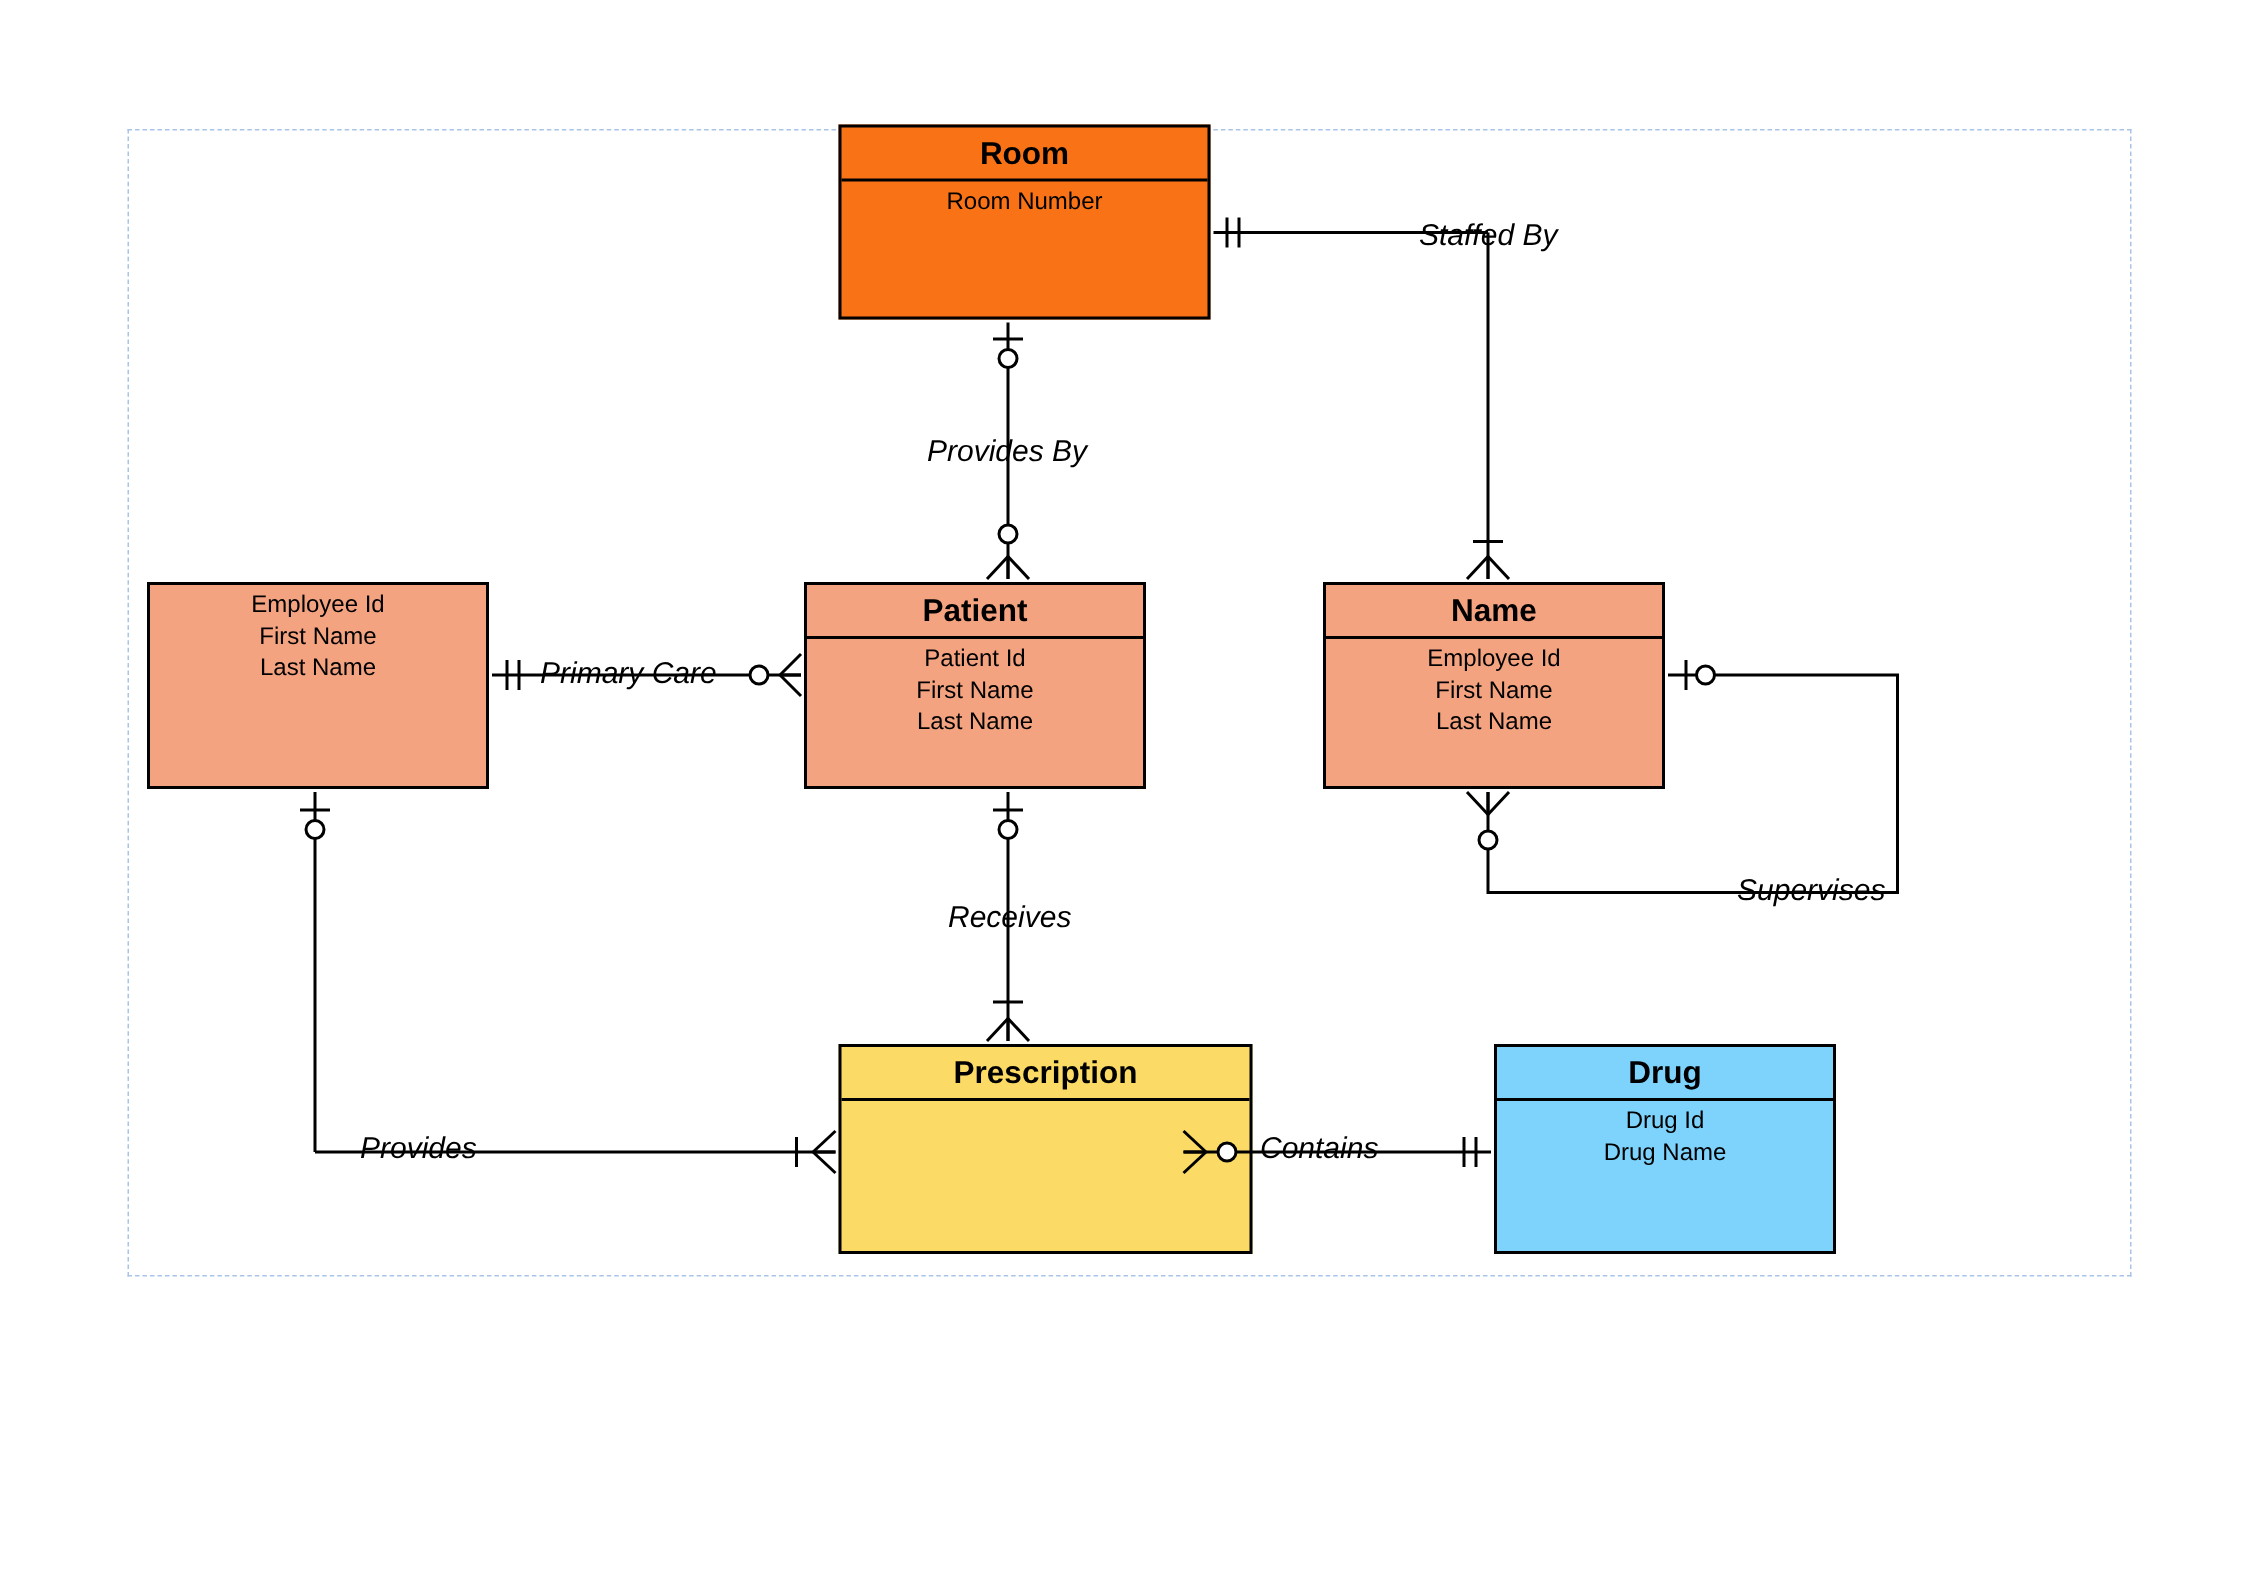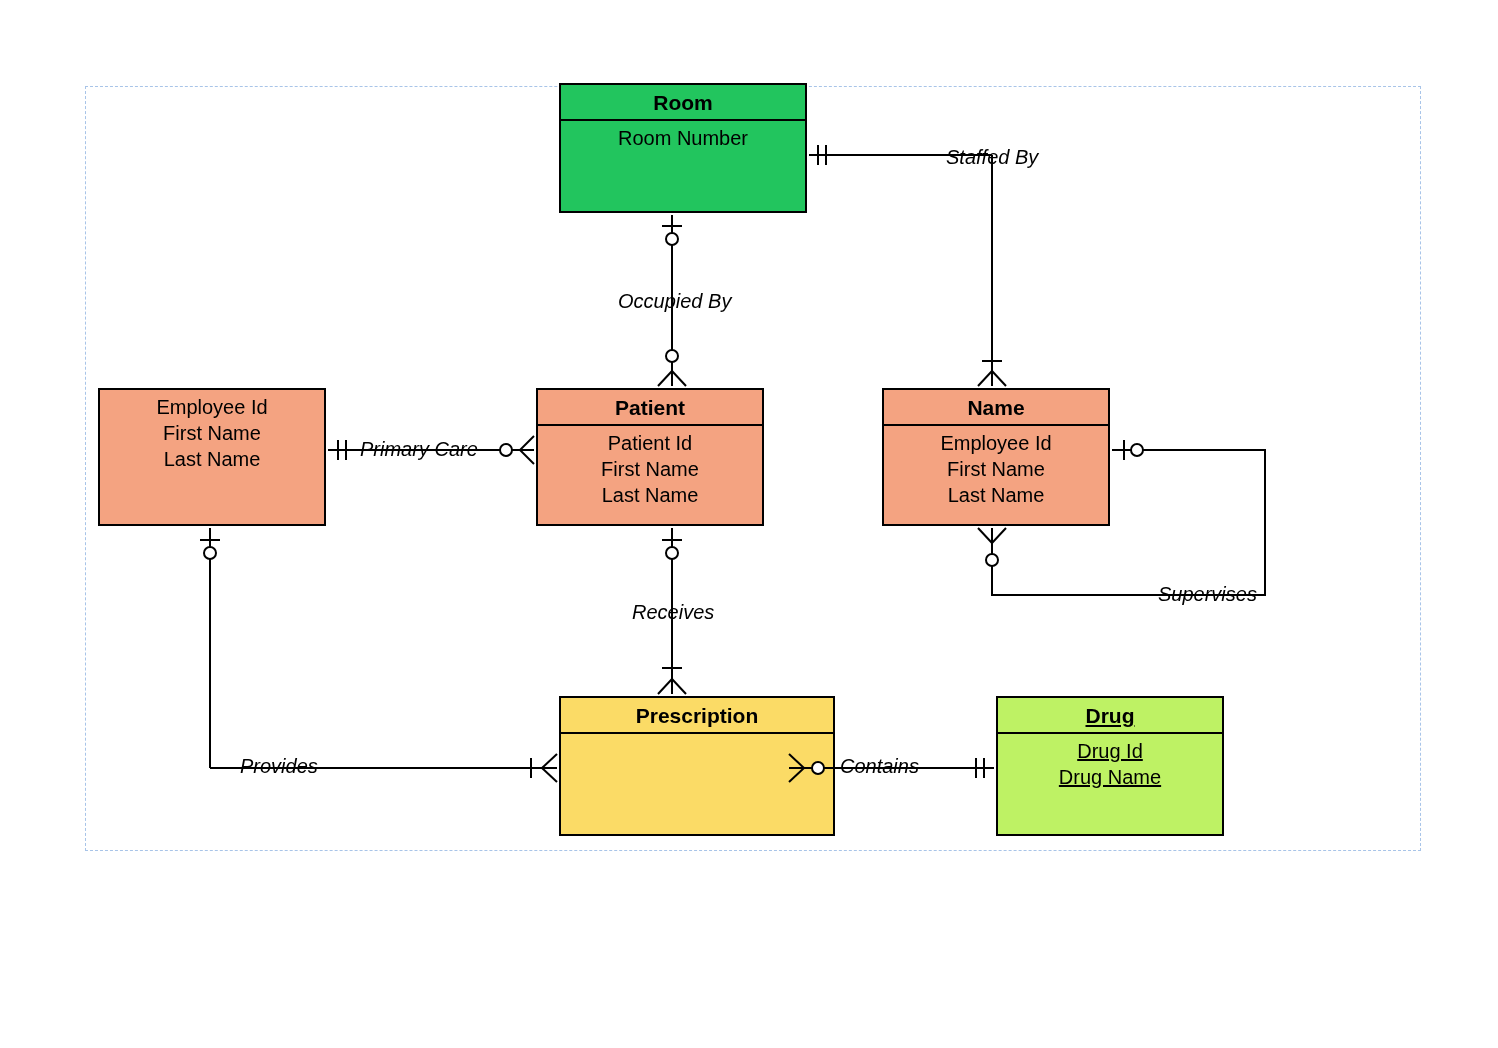--- a/index.html
+++ b/index.html
@@ -26,29 +26,29 @@
     background: #fff;
   }
   .entity .title {
     font-weight: bold;
     font-size: 21px;
     text-align: center;
     padding: 6px 4px 4px 4px;
     border-bottom: 2px solid #000;
   }
   .entity .attrs {
-    font-size: 20px;
+    font-size: 16px;
     text-align: center;
     padding: 4px 6px;
     line-height: 1.3;
   }
-  .blue   { background: #22c55e; }
+  .blue   { background: #f97316; }
   .salmon { background: #f4a381; }
   .yellow { background: #fbdb66; }
-  .green  { background: #bef264; text-decoration: underline; }
+  .green  { background: #7dd3fc; }
 
   .rel-label {
     position: absolute;
     font-style: italic;
     font-size: 20px;
     color: #000;
     white-space: nowrap;
   }
 
   svg.connectors {
@@ -109,21 +109,21 @@
 
 <div id="ent-drug" class="entity green" style="left: 996px; top: 696px; width: 228px; height: 140px;">
   <div class="title">Drug</div>
   <div class="attrs">
     <div>Drug Id</div>
     <div>Drug Name</div>
   </div>
 </div>
 
 <div class="rel-label" style="left:946px; top:146px;">Staffed By</div>
-<div class="rel-label" style="left:618px; top:290px;">Occupied By</div>
+<div class="rel-label" style="left:618px; top:290px;">Provides By</div>
 <div class="rel-label" style="left:360px; top:438px;">Primary Care</div>
 <div class="rel-label" style="left:632px; top:601px;">Receives</div>
 <div class="rel-label" style="left:240px; top:755px;">Provides</div>
 <div class="rel-label" style="left:840px; top:755px;text-align:center;">Contains</div>
 <div class="rel-label" style="left:1158px; top:583px;">Supervises</div>
 
 <svg class="connectors">
 
   <line x1="809" y1="155" x2="992" y2="155"></line>
   <line x1="992" y1="155" x2="992" y2="386"></line>

